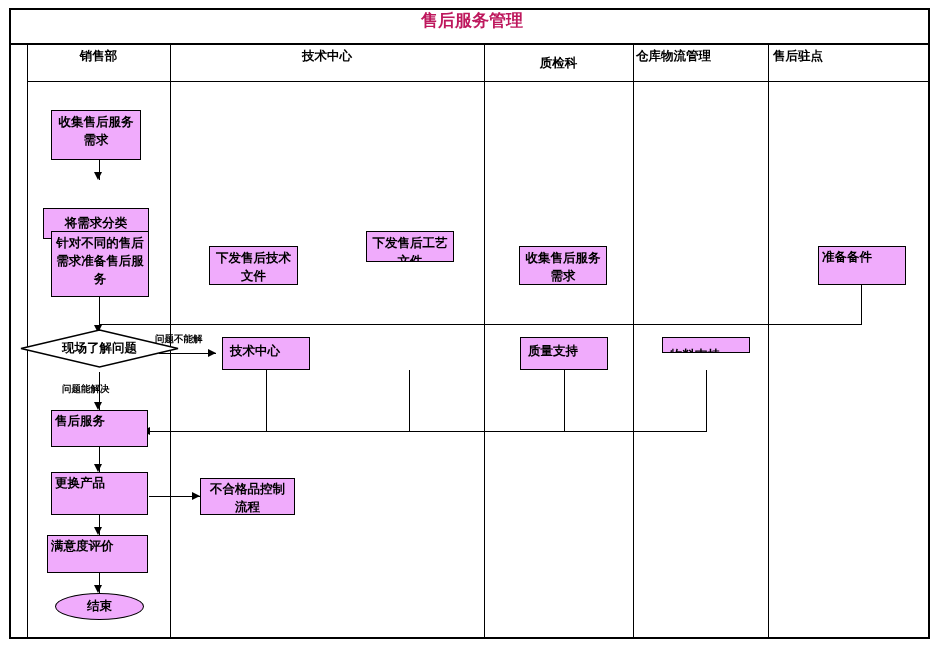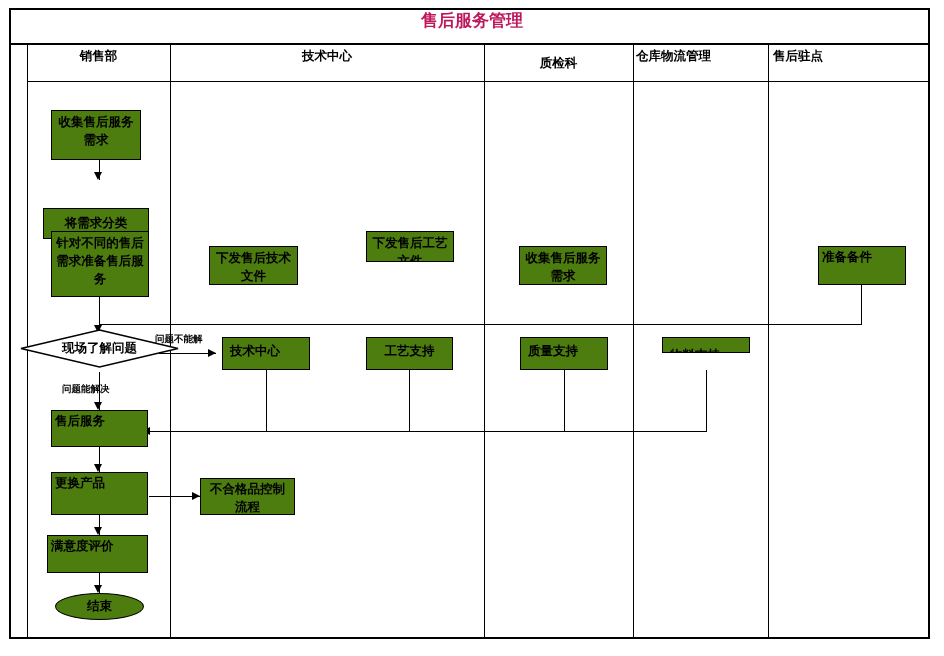--- a/index.html
+++ b/index.html
@@ -55,21 +55,21 @@
     font-weight: bold;
     color: #000;
     white-space: nowrap;
   }
 
   
   .node {
     position: absolute;
     box-sizing: border-box;
     border: 1px solid #000;
-    background: #4d7c0f;
+    background: #f0abfc;
     color: #000;
     font-size: 12.5px;
     font-weight: bold;
     line-height: 1.45;
     padding: 2px 3px 0 3px;
     text-align: center;
     overflow: hidden;
   }
 
   
@@ -223,21 +223,20 @@
   <div class="node" style="left:209px; top:246px; width:89px; height:39px;">下发售后技术文件</div>
 
   <div class="node" style="left:366px; top:231px; width:88px; height:31px;">下发售后工艺文件</div>
 
   <div class="node" style="left:519px; top:246px; width:88px; height:39px;">收集售后服务需求</div>
 
   <div class="node" style="left:818px; top:246px; width:88px; height:39px; text-align:left; padding-top:1px;">准备备件</div>
 
   <div class="node" style="left:222px; top:337px; width:88px; height:33px; padding-top:4px; text-align:left; padding-left:7px;">技术中心</div>
 
-  <div class="node" style="left:366px; top:337px; width:87px; height:33px; padding-top:4px;">工艺支持</div>
 
   <div class="node" style="left:520px; top:337px; width:88px; height:33px; padding-top:4px; text-align:left; padding-left:7px;">质量支持</div>
 
   <div class="node" style="left:662px; top:337px; width:88px; height:16px; padding-top:8px; text-align:left; padding-left:7px;">物料支持</div>
 
   <div class="node" style="left:200px; top:478px; width:95px; height:37px; padding-top:1px; text-align:center;">不合格品控制流程</div>
 
 </div>
 
 </body></html>

